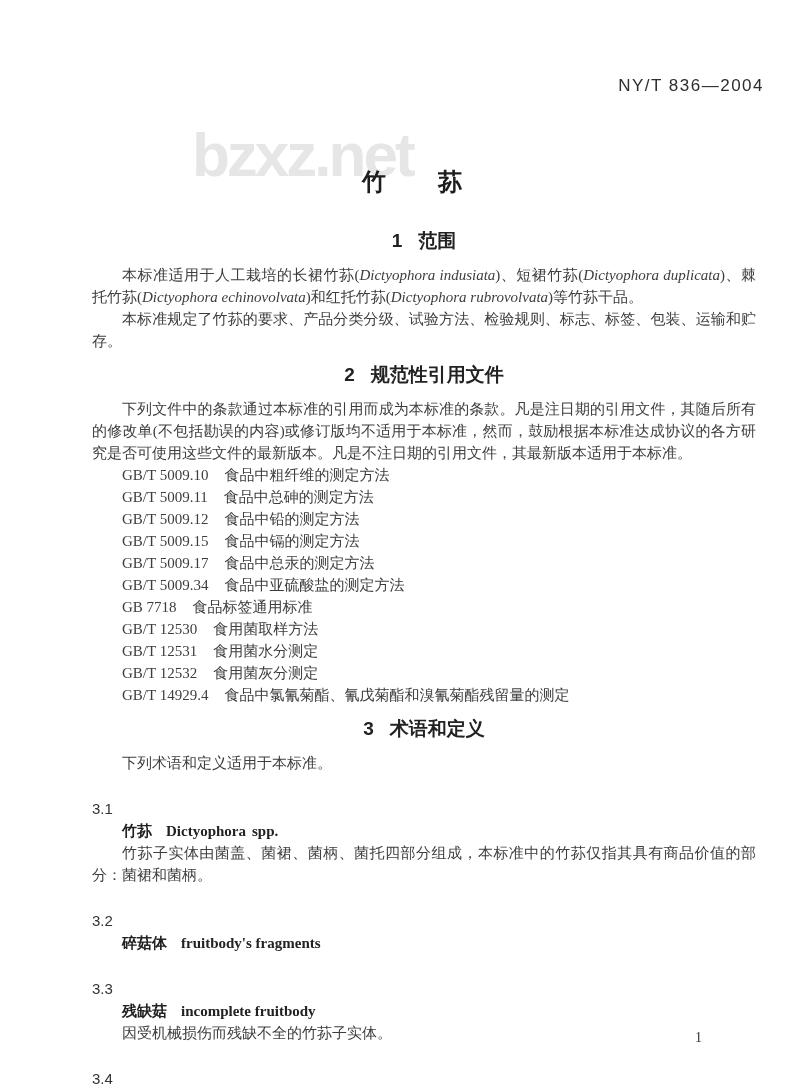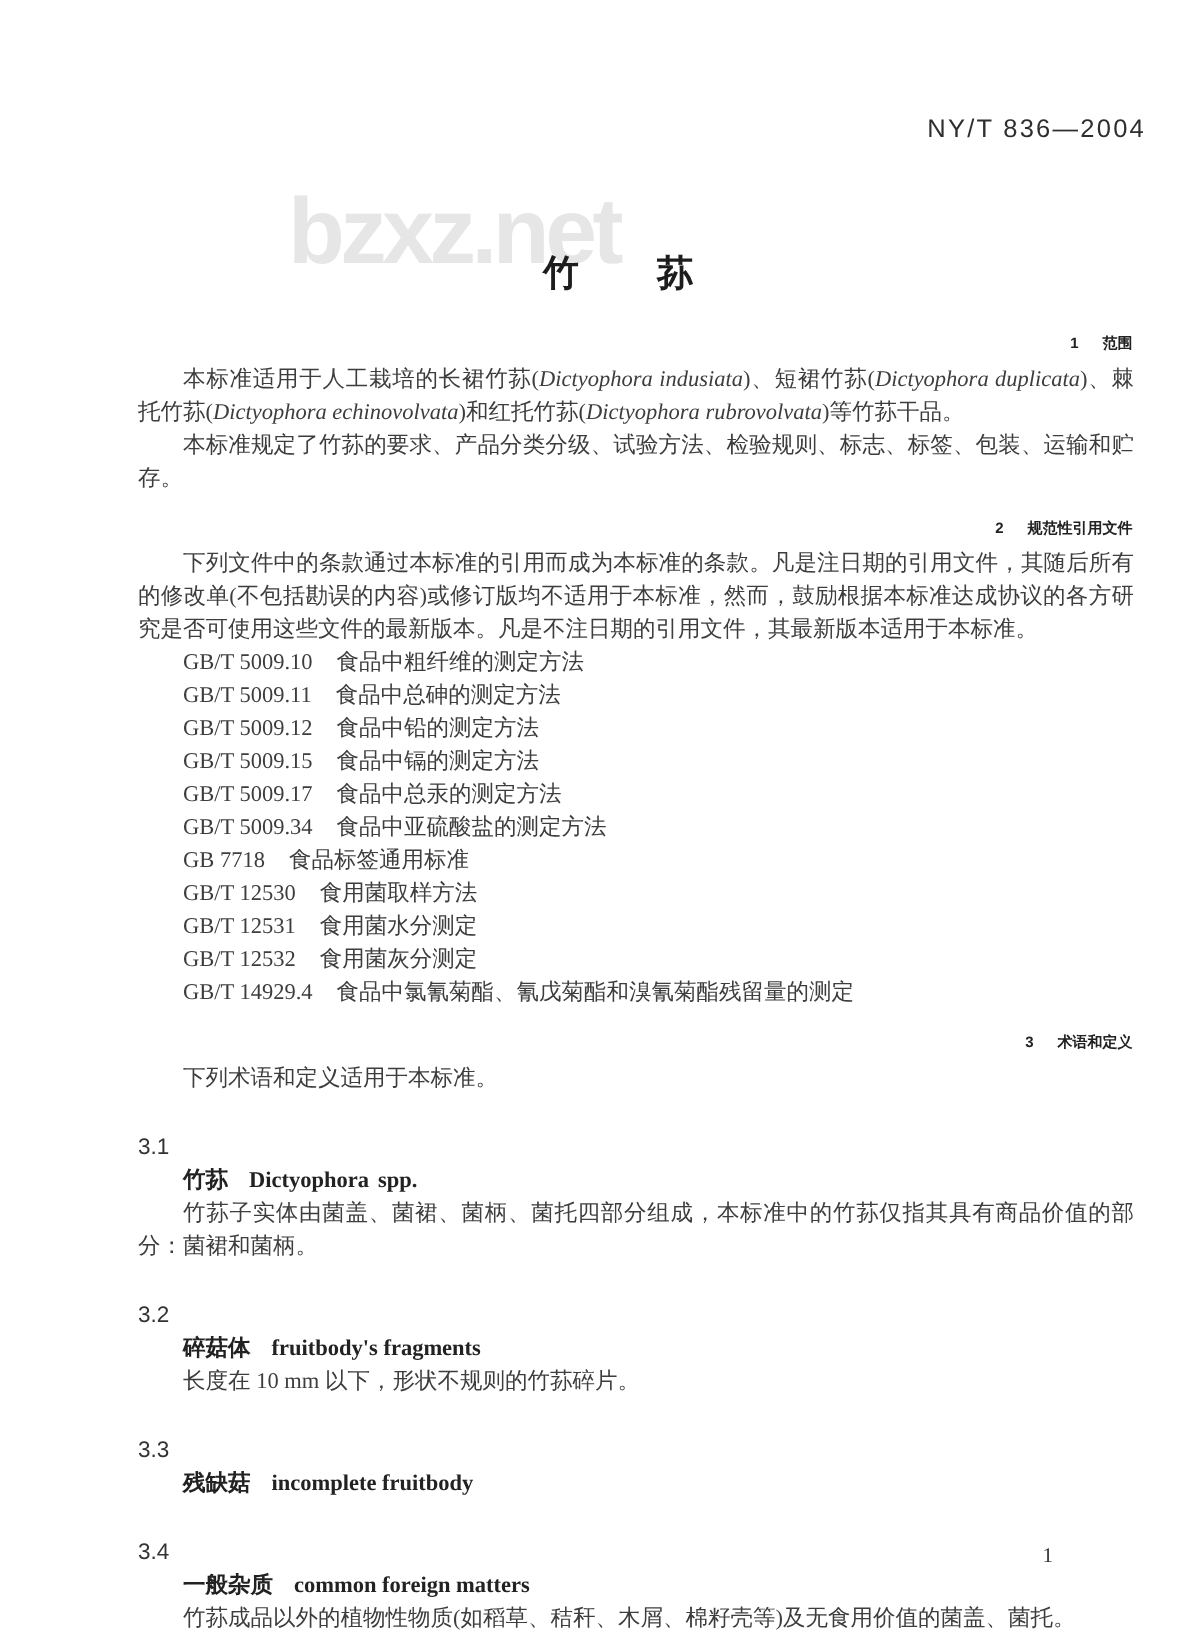--- a/index.html
+++ b/index.html
@@ -55,24 +55,24 @@
     left: 92px;
     top: 218px;
     width: 664px;
     font-size: 15px;
     line-height: 22px;
     text-align: justify;
   }
   .sec-h {
     font-family: "Liberation Sans", sans-serif;
     font-weight: bold;
-    font-size: 10px;
+    font-size: 19px;
     color: #222222;
-    text-align: right;
-    margin: 1px;
+    text-align: center;
+    margin: 12px;
   }
   .sec-h.mt { margin-top: 12px; }
   .sec-h .num { margin-right: 16px; }
   .content p { margin: 0; text-indent: 2em; }
   .latin { font-style: italic; }
   .ref-list { margin-left: 2em; }
   .ref-row { text-align: left; }
   .ref-code { margin-right: 16px; white-space: nowrap; }
   .term-num {
     font-family: "Liberation Sans", sans-serif;
@@ -146,26 +146,26 @@
     <div class="term-num">3.1</div>
     <div class="term-head">
       <span class="term-zh">竹荪</span><span class="term-en-italic">Dictyophora</span><span>spp.</span>
     </div>
     <p>竹荪子实体由菌盖、菌裙、菌柄、菌托四部分组成，本标准中的竹荪仅指其具有商品价值的部分：菌裙和菌柄。</p>
 
     <div class="term-num">3.2</div>
     <div class="term-head">
       <span class="term-zh">碎菇体</span><span>fruitbody's fragments</span>
     </div>
-    <p>长度在 10 mm 以下，形状不规则的竹荪碎片。</p>
 
     <div class="term-num">3.3</div>
     <div class="term-head">
       <span class="term-zh">残缺菇</span><span>incomplete fruitbody</span>
     </div>
+    <p>因受机械损伤而残缺不全的竹荪子实体。</p>
 
     <div class="term-num">3.4</div>
     <div class="term-head">
       <span class="term-zh">一般杂质</span><span>common foreign matters</span>
     </div>
     <p>竹荪成品以外的植物性物质(如稻草、秸秆、木屑、棉籽壳等)及无食用价值的菌盖、菌托。</p>
 
   </div>
 
   <div class="page-num">1</div>

